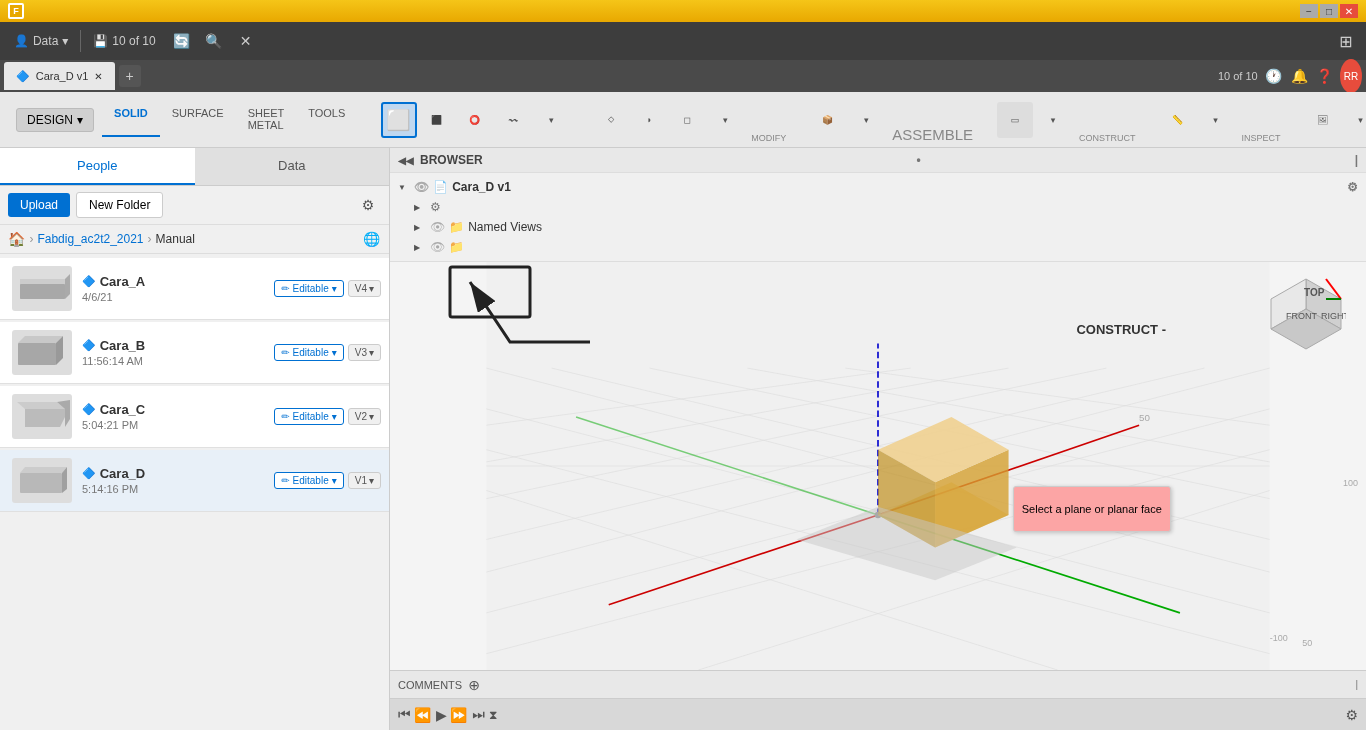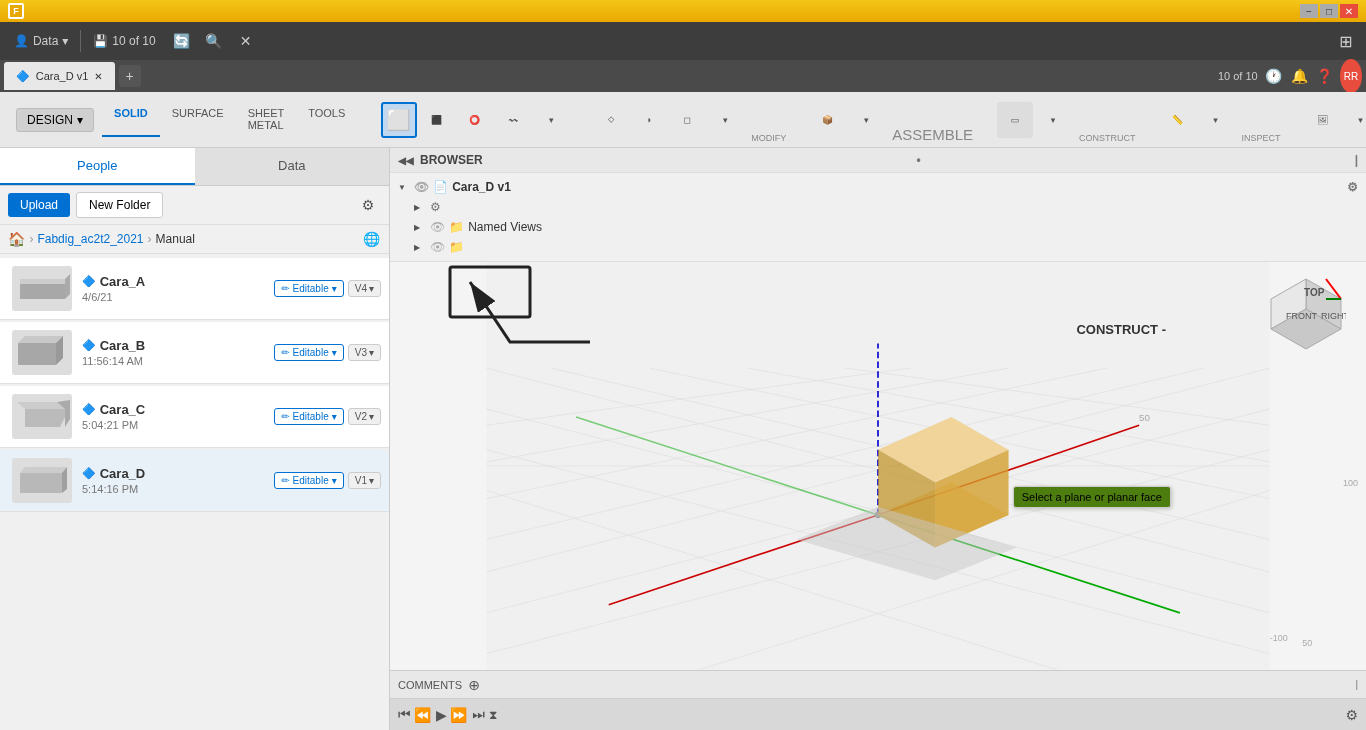--- a/index.html
+++ b/index.html
@@ -357,23 +357,23 @@
     
     #view-cube {
       position: absolute;
       top: 12px; right: 20px;
       width: 80px; height: 80px;
     }
 
     
     #plane-tooltip {
       position: absolute;
-      background: #4d7c0f;
+      background: #fca5a5;
       border: 1px solid #ccc;
-      padding: 4px 8px;
+      padding: 16px 8px;
       font-size: 11px;
       border-radius: 3px;
       box-shadow: 1px 1px 4px rgba(0,0,0,0.2);
       top: 55%;
       right: 20%;
       white-space: nowrap;
     }
 
     
     #annotation-arrow {

